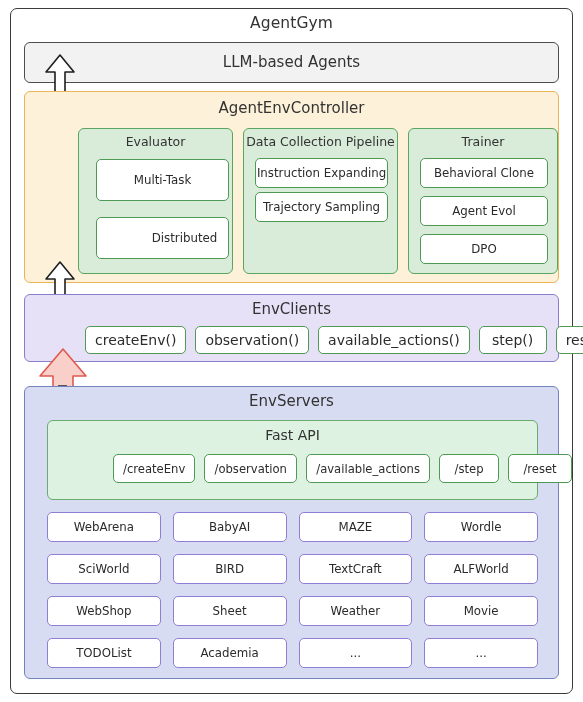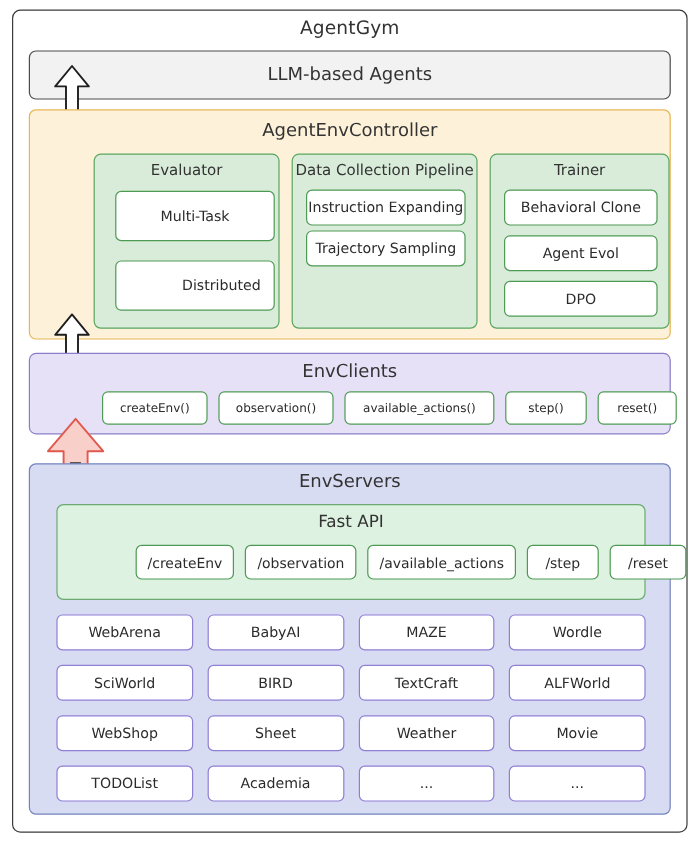--- a/index.html
+++ b/index.html
@@ -138,21 +138,21 @@
   }
   .method-chip {
     box-sizing: border-box;
     height: 28px;
     background: #ffffff;
     border: 1.2px solid #4e9a54;
     border-radius: 5px;
     display: flex;
     align-items: center;
     justify-content: center;
-    font-size: 10px;
+    font-size: 14px;
     color: #2b2b2b;
     white-space: nowrap;
     padding: 0 9px;
   }
 
   
   .envservers {
     left: 24px; top: 386px;
     width: 535px; height: 293px;
     background: #d7dcf2;

